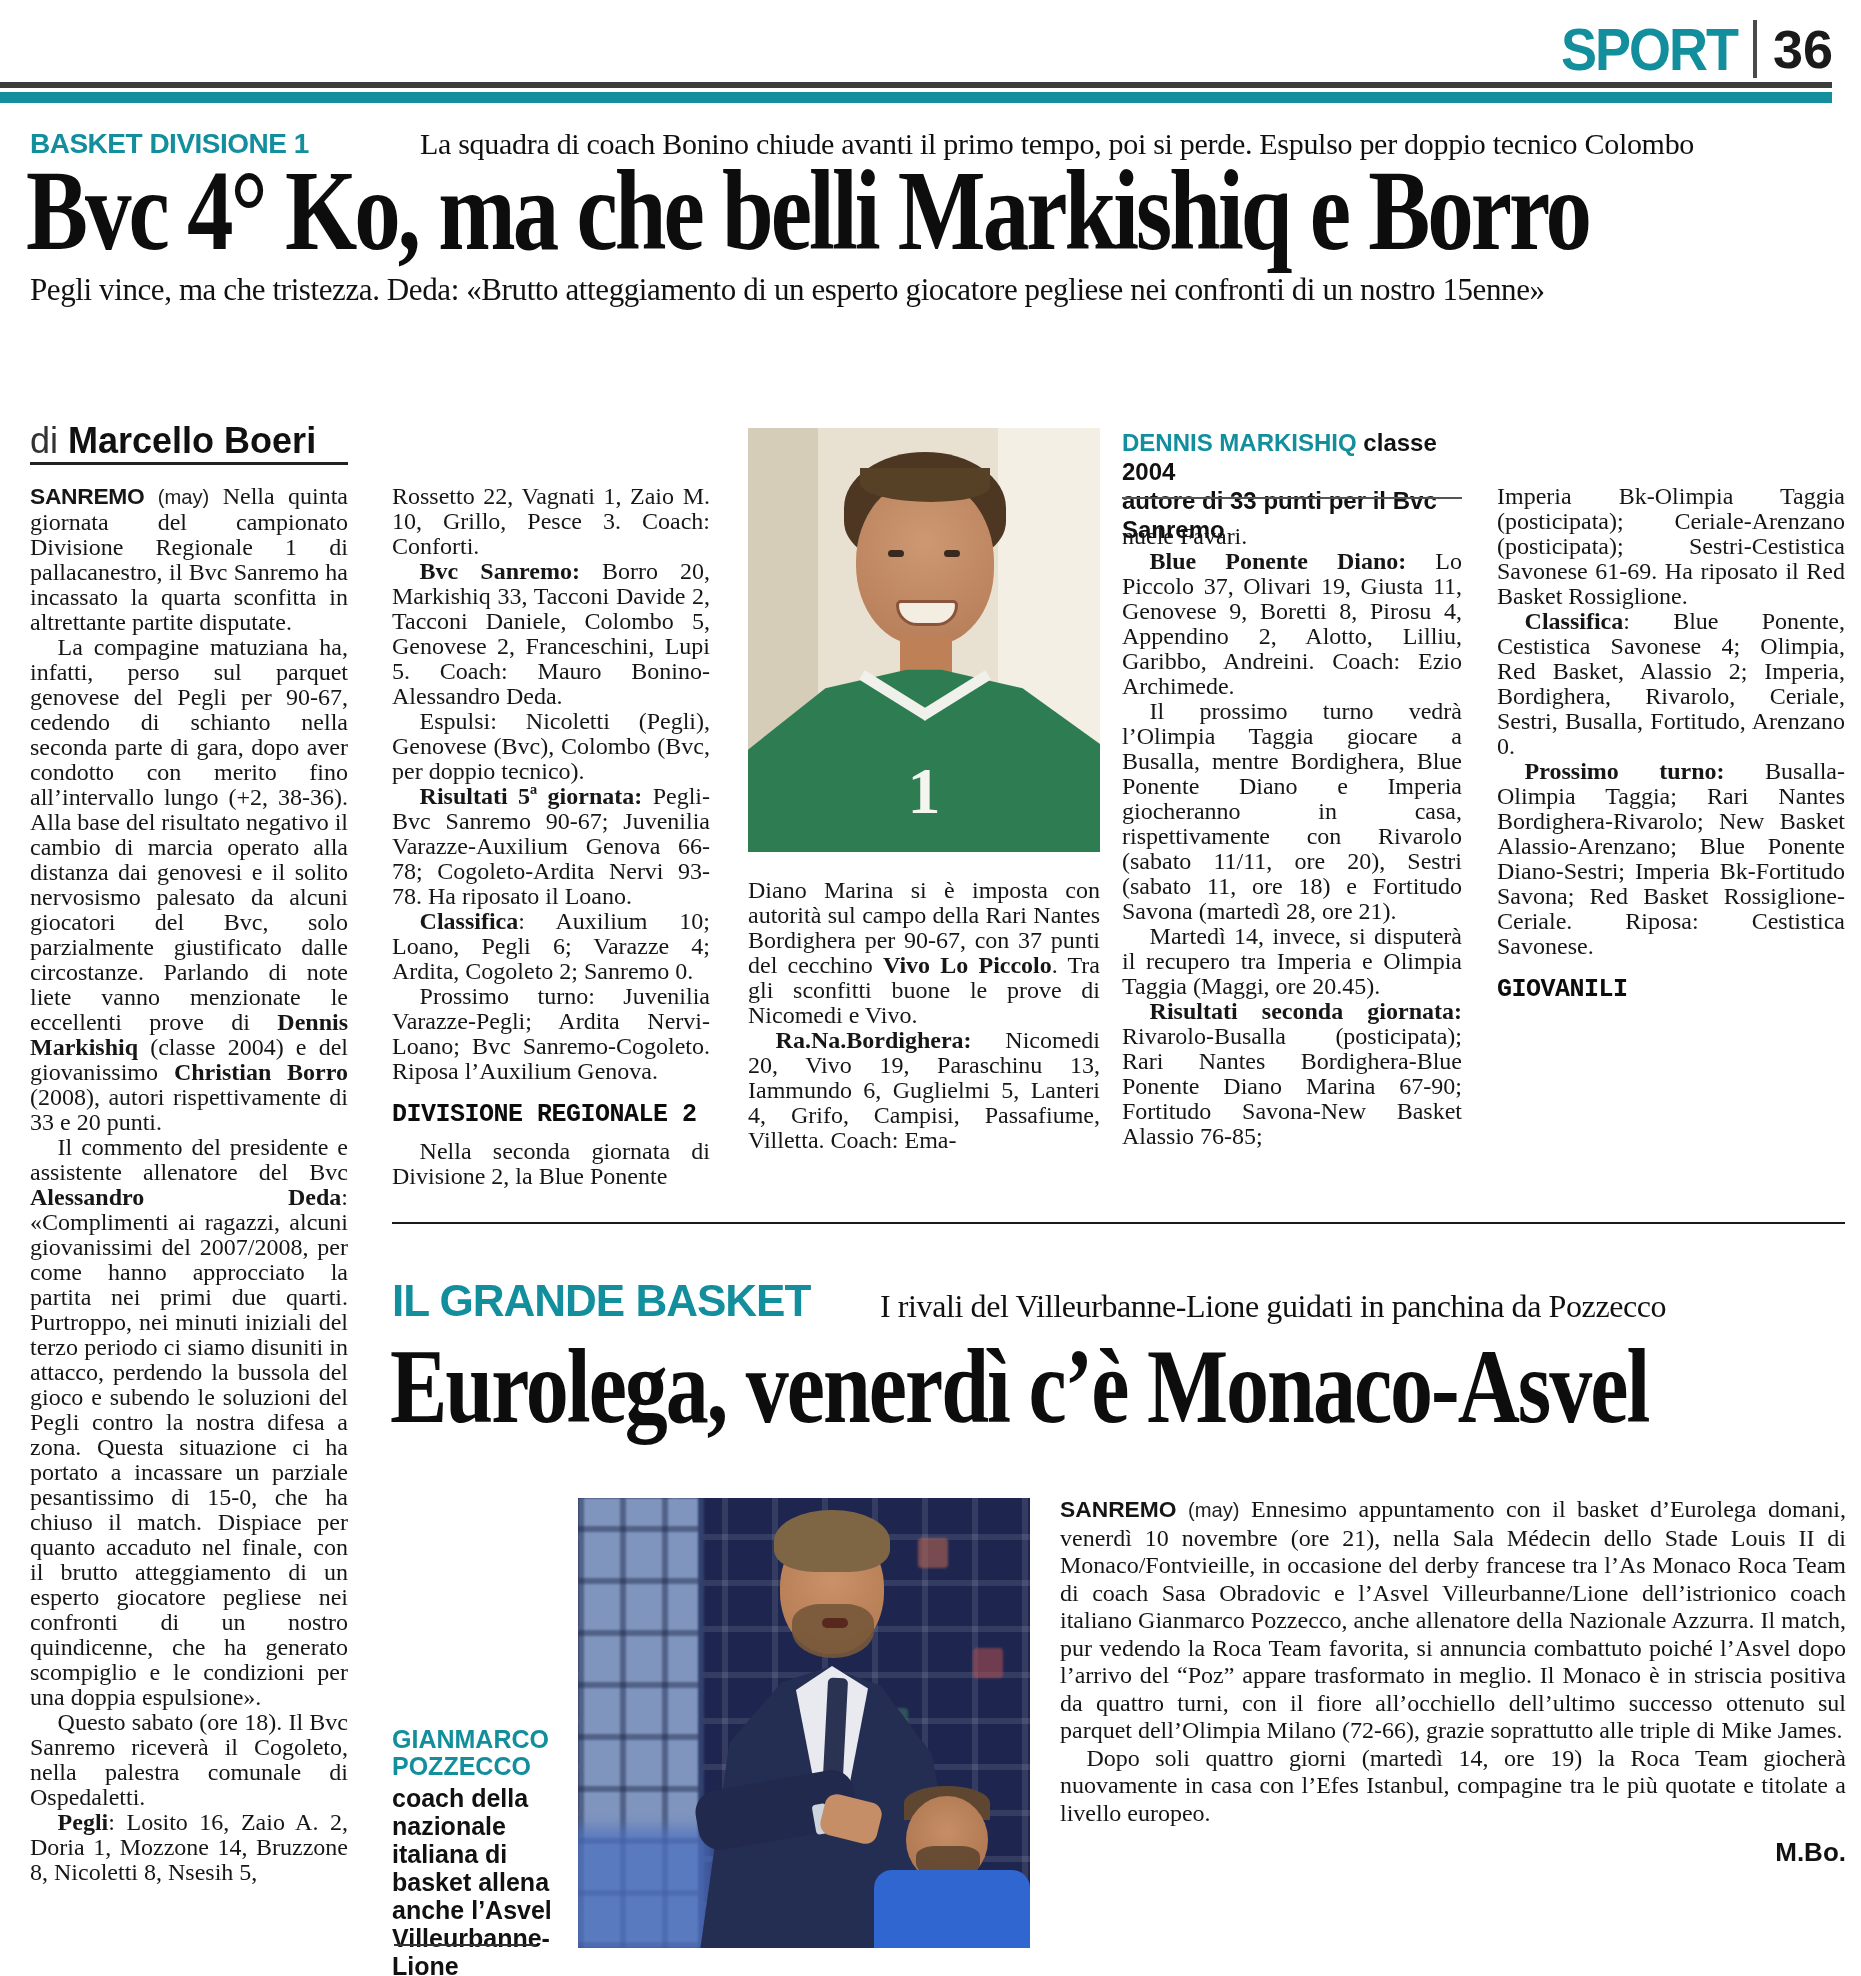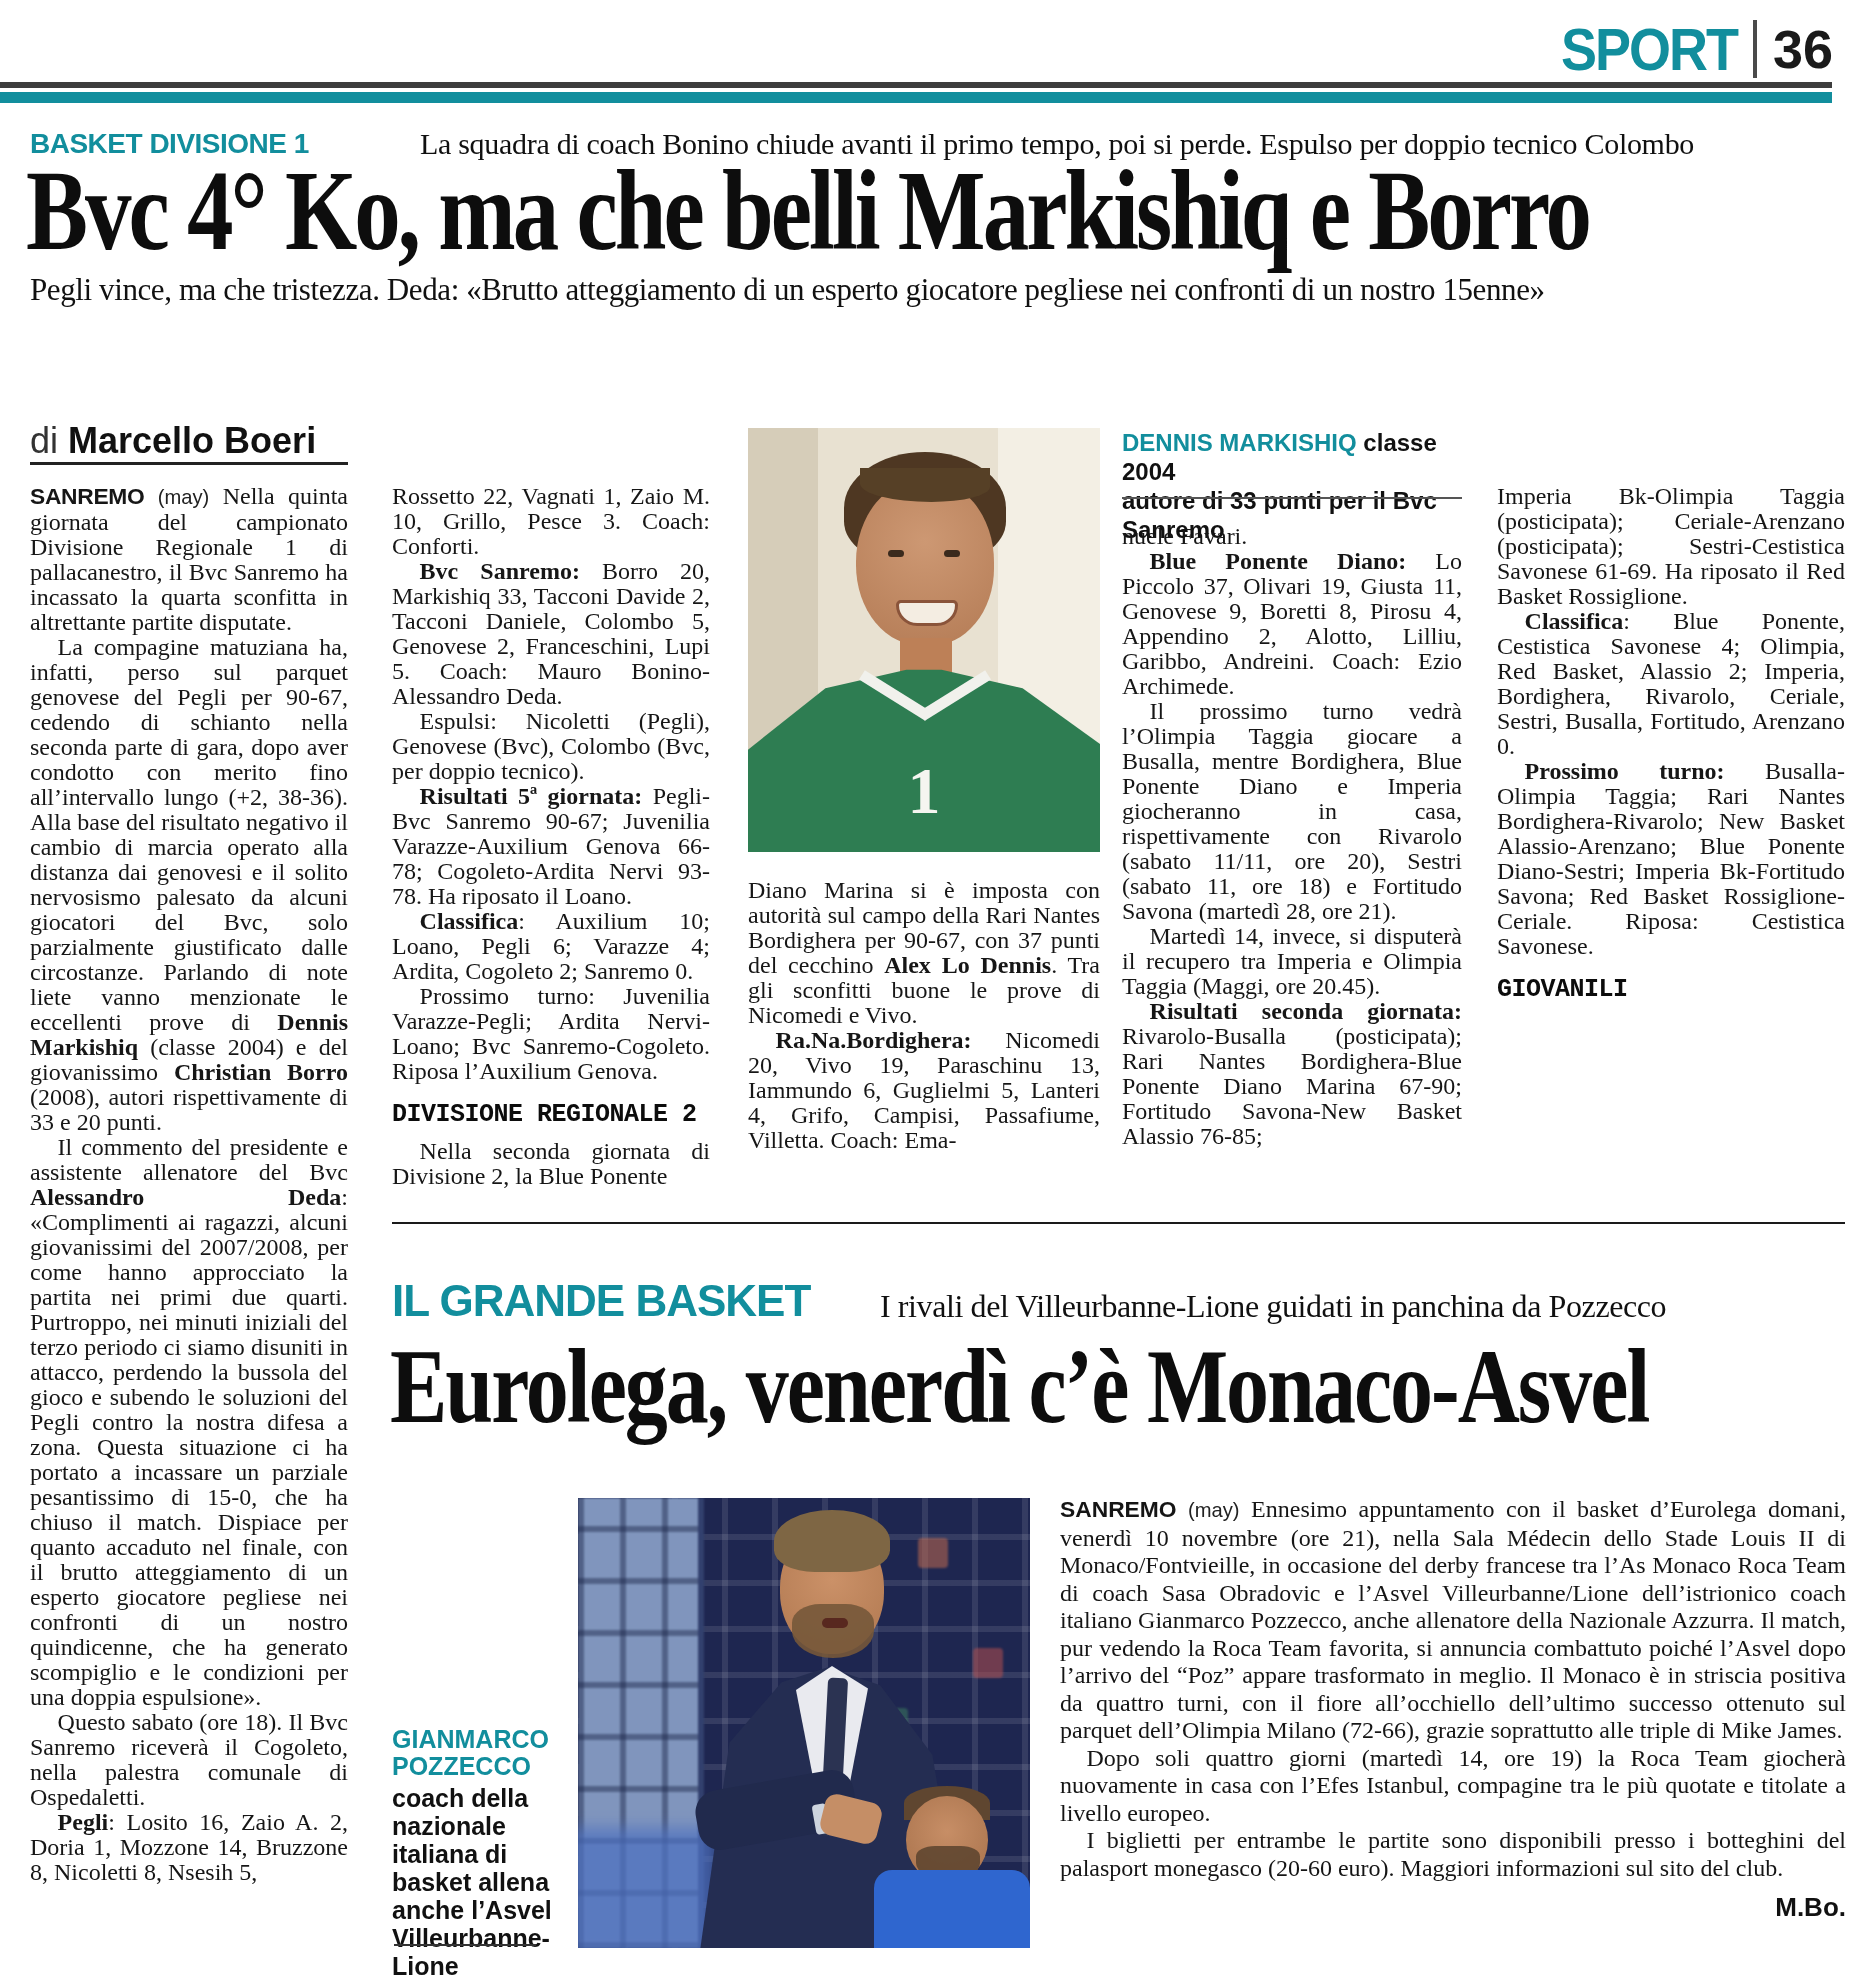--- a/index.html
+++ b/index.html
@@ -166,21 +166,21 @@
     <div class="eye eyeL"></div>
     <div class="eye eyeR"></div>
     <div class="smile"></div>
     <div class="neck"></div>
     <div class="jersey"></div>
     <div class="trim1"></div>
     <div class="trim2"></div>
     <div class="num">1</div>
   </div>
   <div class="col" style="left:748px;top:878px;width:352px;">
-    <p class="np">Diano Marina si è imposta con autorità sul campo della Rari Nantes Bordighera per 90-67, con 37 punti del cecchino <b>Alex Lo Dennis</b>. Tra gli sconfitti buone le prove di Nicomedi e Vivo.</p>
+    <p class="np">Diano Marina si è imposta con autorità sul campo della Rari Nantes Bordighera per 90-67, con 37 punti del cecchino <b>Vivo Lo Piccolo</b>. Tra gli sconfitti buone le prove di Nicomedi e Vivo.</p>
     <p><b>Ra.Na.Bordighera:</b> Nicomedi 20, Vivo 19, Paraschinu 13, Iammundo 6, Guglielmi 5, Lanteri 4, Grifo, Campisi, Passafiume, Villetta. Coach: Ema-</p>
   </div>
 
   <div class="capblock">
     <div class="l1">
       <span class="capname">DENNIS MARKISHIQ</span>
       <span class="capmeta">classe 2004</span>
     </div>
     <div class="l2">autore di 33 punti per il Bvc Sanremo</div>
   </div>
@@ -232,17 +232,16 @@
     <div class="hand"></div>
     <div class="hair3"></div>
     <div class="head2"></div>
     <div class="beard2"></div>
     <div class="body2"></div>
   </div>
 
   <div class="bottext">
     <p class="np"><strong>SANREMO</strong> <em>(may)</em> Ennesimo appuntamento con il basket d’Eurolega domani, venerdì 10 novembre (ore 21), nella Sala Médecin dello Stade Louis II di Monaco/Fontvieille, in occasione del derby francese tra l’As Monaco Roca Team di coach Sasa Obradovic e l’Asvel Villeurbanne/Lione dell’istrionico coach italiano Gianmarco Pozzecco, anche allenatore della Nazionale Azzurra. Il match, pur vedendo la Roca Team favorita, si annuncia combattuto poiché l’Asvel dopo l’arrivo del “Poz” appare trasformato in meglio. Il Monaco è in striscia positiva da quattro turni, con il fiore all’occhiello dell’ultimo successo ottenuto sul parquet dell’Olimpia Milano (72-66), grazie soprattutto alle triple di Mike James.</p>
     <p>Dopo soli quattro giorni (martedì 14, ore 19) la Roca Team giocherà nuovamente in casa con l’Efes Istanbul, compagine tra le più quotate e titolate a livello europeo.</p>
-    <p>I biglietti per entrambe le partite sono disponibili presso i botteghini del palasport monegasco (20-60 euro). Maggiori informazioni sul sito del club.</p>
     <div class="signature">M.Bo.</div>
   </div>
 
 </div>
 
 </body></html>

